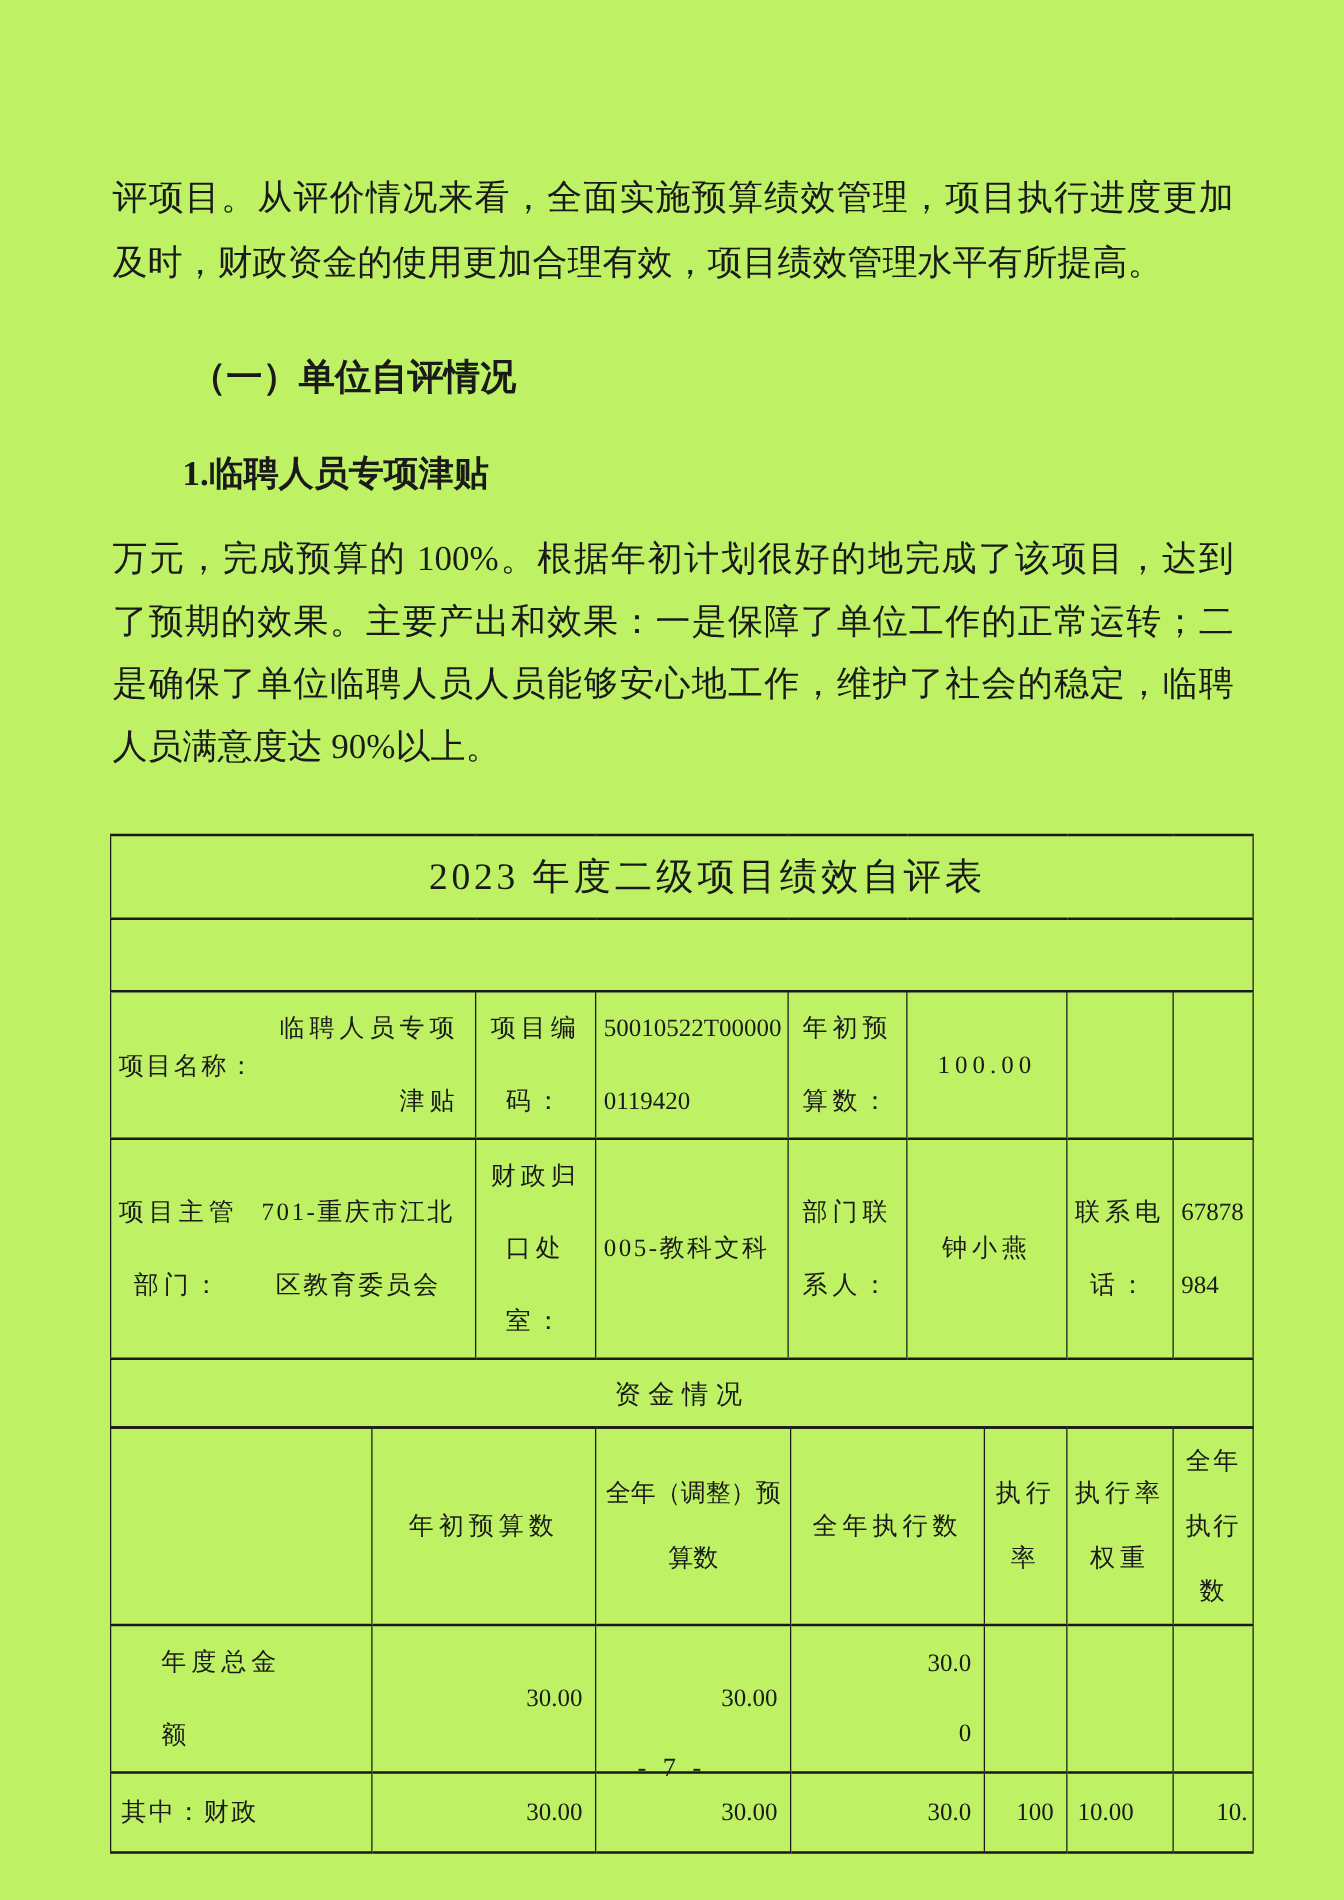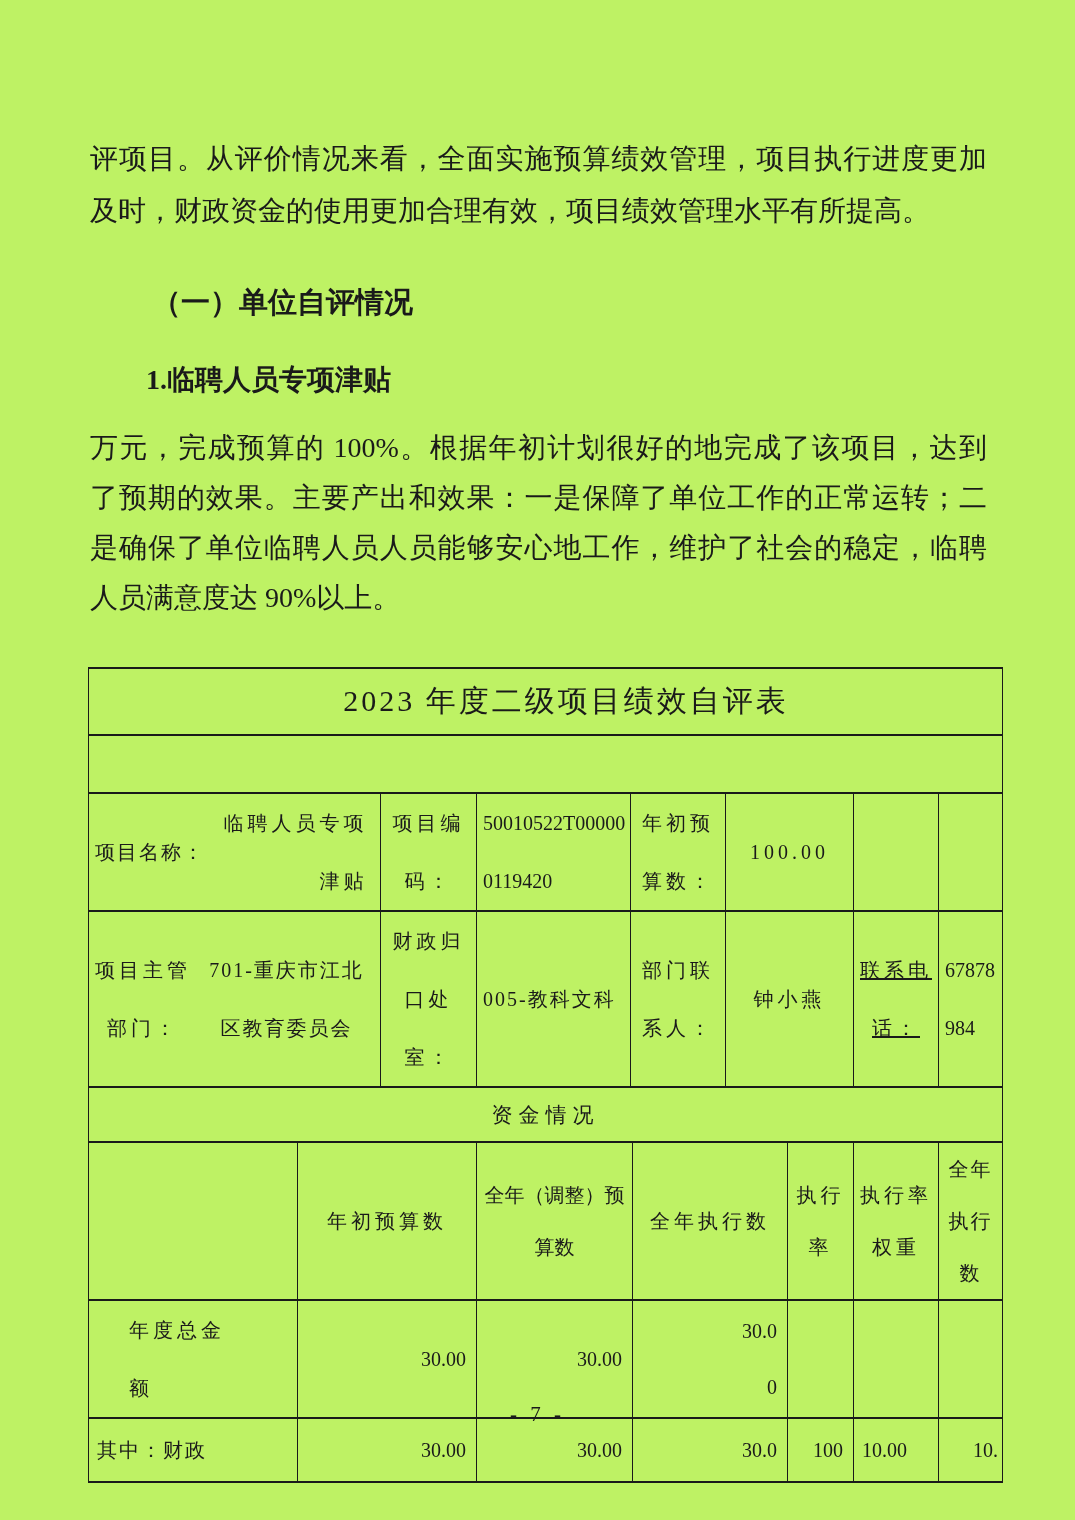--- a/index.html
+++ b/index.html
@@ -59,21 +59,21 @@
   }
   .lv-value { flex:1; text-align:center; align-self:center; line-height:58px; }
   .w-name   { display:inline-block; width:150px; letter-spacing:4px; text-align:right; }
   .w-dept   { display:inline-block; width:172px; letter-spacing:2px; text-align:center; }
 
   .cell-c { text-align:center; line-height:58px; letter-spacing:4px; }
   .lab-code    { display:inline-block; width:84px; }
   .lab-score   { display:inline-block; width:80px; }
   .lab-office  { display:inline-block; width:84px; }
   .lab-contact { display:inline-block; width:80px; }
-  .lab-phone   { display:inline-block; width:73px;text-decoration:underline; }
+  .lab-phone   { display:inline-block; width:73px; }
 
   .cell-left { text-align:left; padding-left:6px; line-height:58px; }
   .w-code  { display:inline-block; width:148px; word-break:break-all; text-align:left; }
   .w-office{ display:inline-block; width:140px; letter-spacing:2px; text-align:left; }
   .w-phone { display:inline-block; width:56px; word-break:break-all; text-align:left; }
 
   .hdr-adj { display:inline-block; width:140px; letter-spacing:0; }
   .hdr-rate { display:inline-block; width:50px; }
   .hdr-weight { display:inline-block; width:73px; }
   .hdr-rscore { display:inline-block; width:46px; letter-spacing:2px; }

